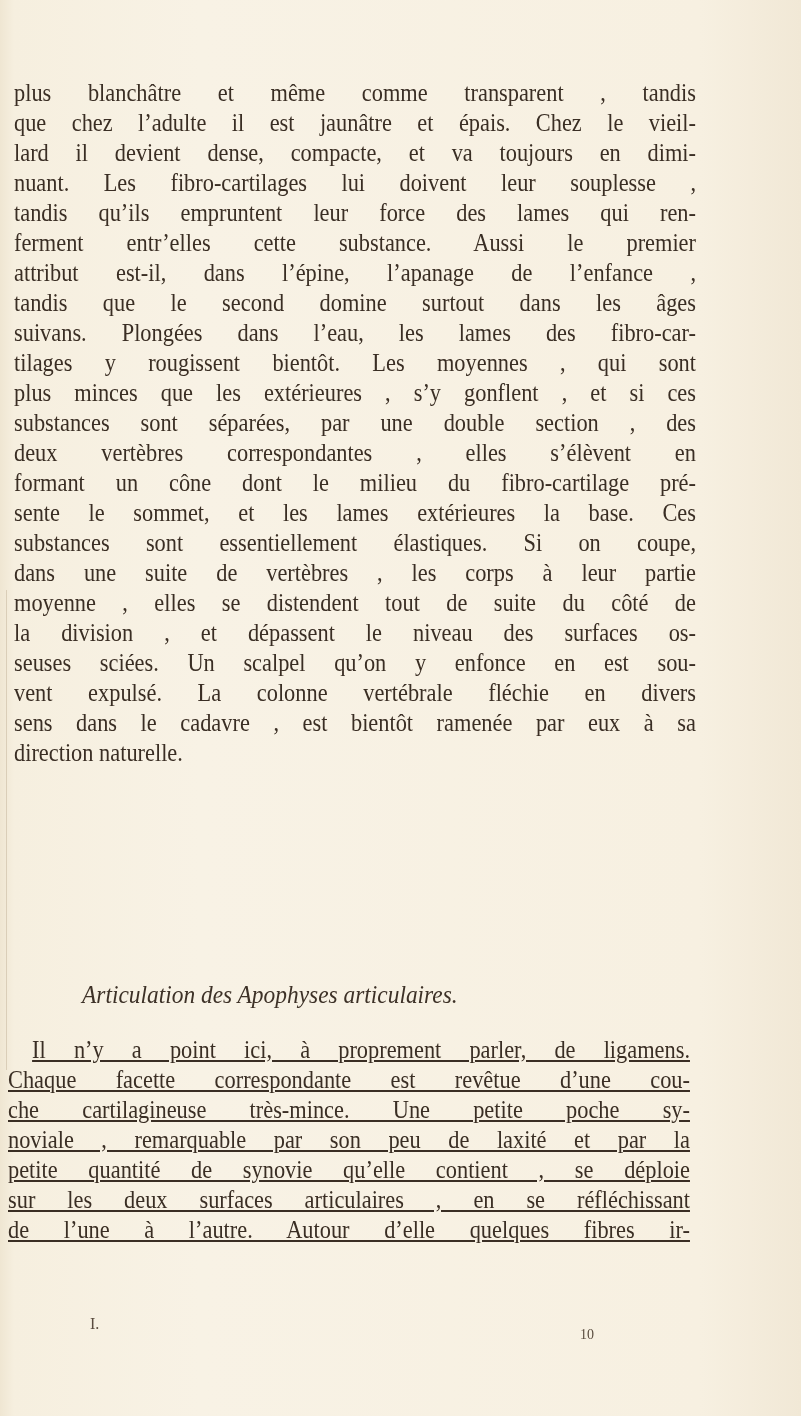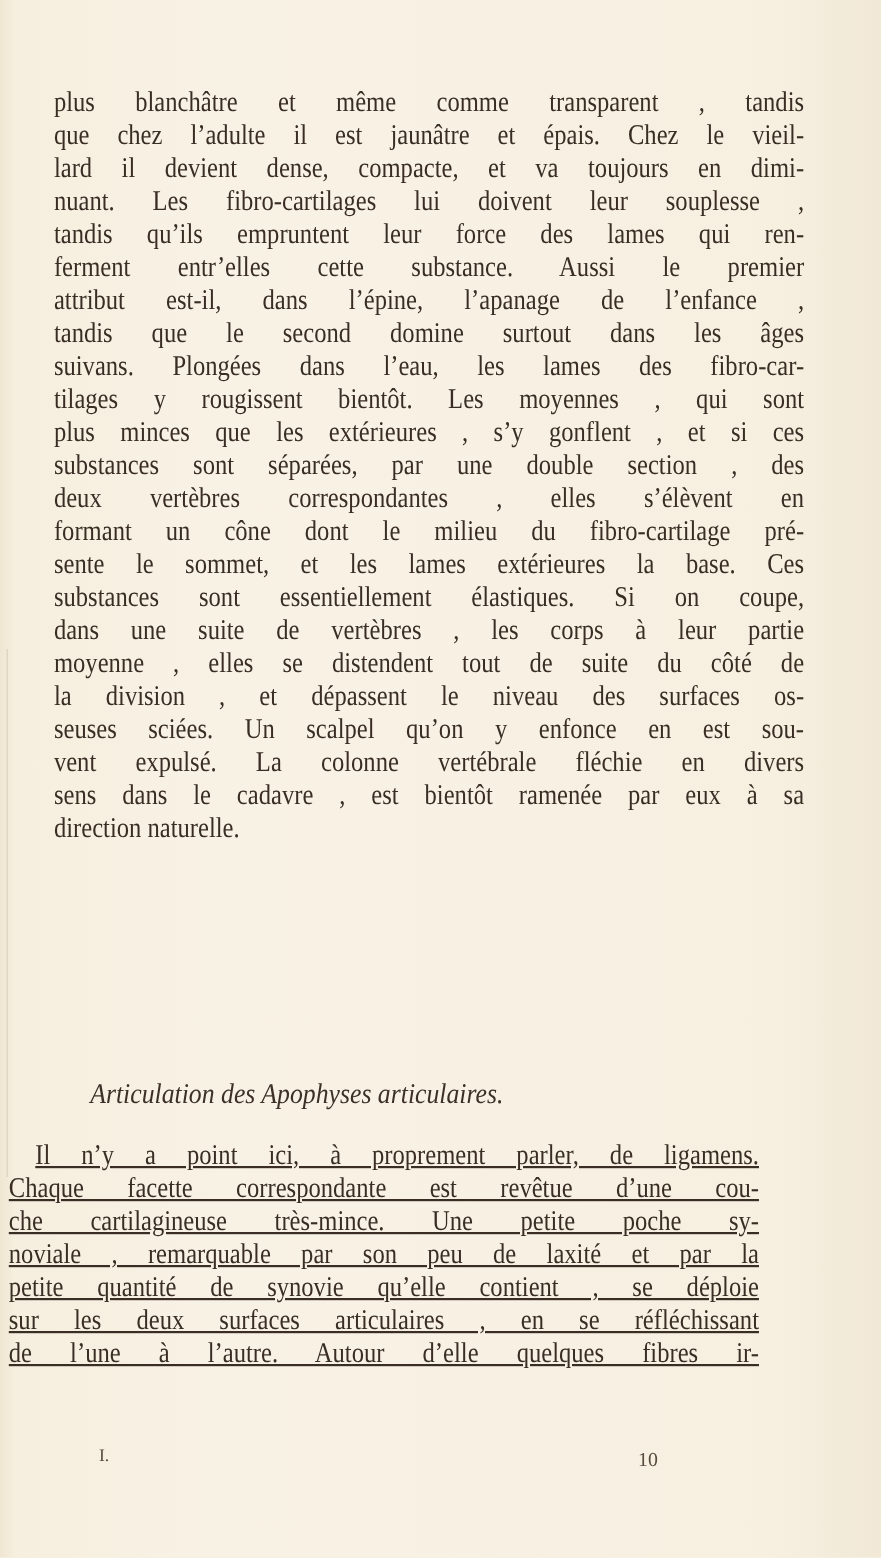--- a/index.html
+++ b/index.html
@@ -55,21 +55,20 @@
       left: 560px;
       top: 0px;
       font-size: 27px;
       color: #4a3d32;
     }
     .text-block {
       position: absolute;
       left: 14px;
       top: 78px;
       width: 682px;
-      margin-left: 35px;
     }
     .line {
       height: 30px;
       line-height: 30px;
       font-size: 26px;
       white-space: nowrap;
       text-align: justify;
       text-align-last: justify;
       transform: scaleX(0.86);
       transform-origin: left center;
@@ -112,22 +111,22 @@
     }
     .signature {
       position: absolute;
       left: 90px;
       top: 0;
       font-size: 16px;
     }
     .folio {
       position: absolute;
       left: 580px;
-      top: 2px;
-      font-size: 18px;
+      top: 12px;
+      font-size: 14px;
     }
   </style>
 </head>
 <body>
 
 <div class="page">
   <div class="left-rule"></div>
 
 
   <div class="text-block">

